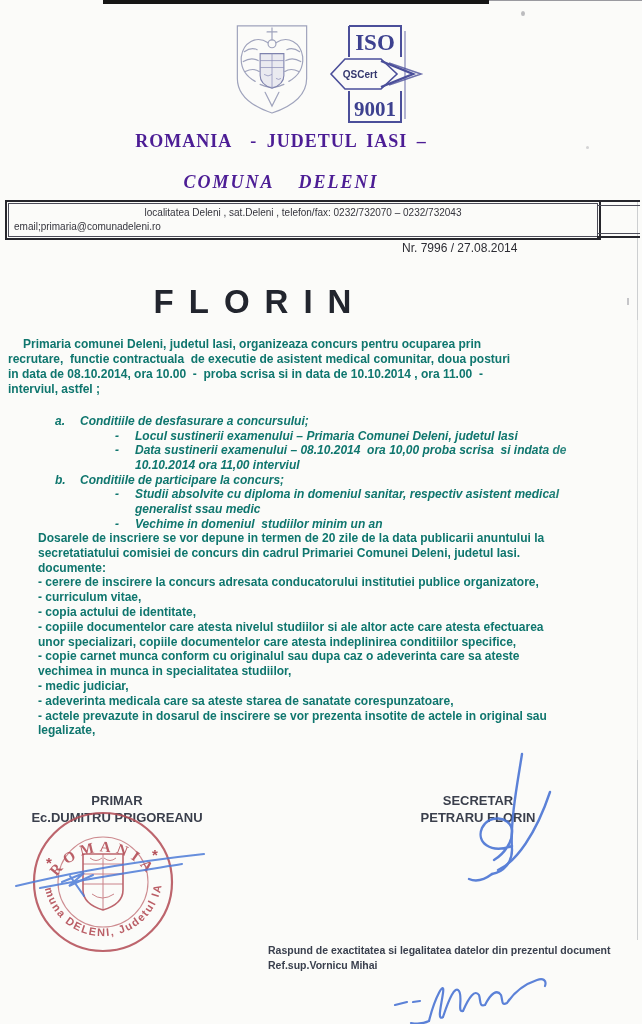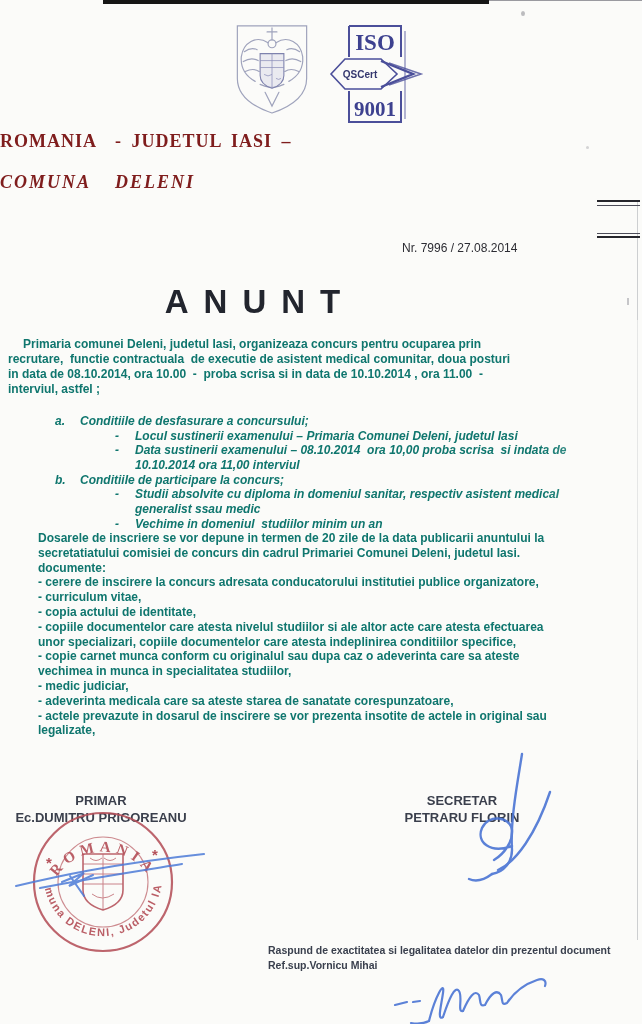--- a/index.html
+++ b/index.html
@@ -20,22 +20,22 @@
   .speck2 { left:627px; top:298px; width:2px; height:7px; background:rgba(100,100,112,.35); }
   .speck3 { left:586px; top:146px; width:3px; height:3px; background:rgba(120,120,130,.3); border-radius:50%; }
   .fade-right {
     left:540px; top:320px; width:102px; height:440px; pointer-events:none;
     background:linear-gradient(to right, rgba(251,251,249,0), rgba(251,251,249,.55));
   }
 
   
   .coat-svg { left:230px; top:21px; width:84px; height:97px; }
   .iso-svg  { left:327px; top:23px; width:100px; height:102px; }
-  .hdr-line { left:0; width:562px; 
-    font-family:"Liberation Serif", serif; font-weight:700; color:#7f1d1d; }
+  .hdr-line { left:0; width:562px; text-align:center;
+    font-family:"Liberation Serif", serif; font-weight:700; color:#4c1d95; }
   .hdr1 { top:131px; font-size:18px; letter-spacing:1px; word-spacing:4px; }
   .hdr2 { top:172px; font-size:18px; letter-spacing:2px; word-spacing:6px;font-style:italic; }
 
   
   .addr-box { left:5px; top:200px; width:592px; height:36px; border:2px solid #26262c; }
   .addr-inner { position:absolute; inset:1px; border:1px solid #4c4c58; }
   .addr-l1 { position:absolute; left:0; top:3px; width:100%; text-align:center;
     font-size:10px; color:#35353d; }
   .addr-l2 { position:absolute; left:5px; top:17px; font-size:10px; color:#35353d; }
   .addr-ext { left:597px; top:200px; width:43px; height:3px;
@@ -59,21 +59,21 @@
   .sections { left:55px; top:414px; width:560px; }
   .sections .line { height:14.7px; line-height:14.7px;font-style:italic; }
   .sec-label { display:inline-block; width:25px; }
   .dash-row { padding-left:60px; }
   .dash { display:inline-block; width:20px; }
   .cont-row { padding-left:80px; }
 
   .bodyblock { left:38px; top:531px; width:585px; }
 
   
-  .sig-col { text-align:center; font-size:13px; font-weight:700; color:#3a3f4c; line-height:17px; }
+  .sig-col { text-align:center; font-size:13px; font-weight:700; color:#3a3f4c; line-height:17px;margin-left:16px; }
   .sig-primar { left:12px; top:792px; width:178px; }
   .sig-secretar { left:378px; top:792px; width:168px; }
 
   .footer-note { left:268px; top:943px; font-size:10.5px; font-weight:700; color:#3a404e; }
   .footer-note div { height:14.5px; line-height:14.5px; }
 
   .stamp-svg { left:20px; top:806px; width:166px; height:148px; }
   .penstroke-svg { left:10px; top:842px; width:200px; height:60px; }
   .sig1-svg { left:452px; top:750px; width:110px; height:135px; }
   .sig2-svg { left:393px; top:975px; width:175px; height:49px; }
@@ -119,26 +119,32 @@
       <path d="M62,40 L94,51 L62,62" stroke-width="1.6" opacity="0.8"></path>
     </g>
     <text x="48" y="27" text-anchor="middle" font-family="Liberation Serif, serif" font-weight="700" font-size="23" fill="#3d418f">ISO</text>
     <text x="33" y="55" text-anchor="middle" font-family="Liberation Sans, sans-serif" font-weight="700" font-size="10" fill="#34376e">QSCert</text>
     <text x="48" y="93" text-anchor="middle" font-family="Liberation Serif, serif" font-weight="700" font-size="21" fill="#3d418f">9001</text>
   </svg>
 
   <div class="abs hdr-line hdr1 pre">ROMANIA  - JUDETUL IASI –</div>
   <div class="abs hdr-line hdr2 pre">COMUNA  DELENI</div>
 
+  <div class="abs addr-box">
+    <div class="addr-inner">
+      <div class="addr-l1 pre">localitatea Deleni , sat.Deleni , telefon/fax: 0232/732070 – 0232/732043</div>
+      <div class="addr-l2 pre">email;primaria@comunadeleni.ro</div>
+    </div>
+  </div>
   <div class="abs addr-ext"></div>
   <div class="abs addr-ext-b"></div>
 
   <div class="abs reg-no pre">Nr. 7996 / 27.08.2014</div>
 
-  <div class="abs doc-title">ANUNT</div>
+  <div class="abs doc-title">FLORIN</div>
 
   <div class="abs intro btxt">
     <div class="line pre indent1">Primaria comunei Deleni, judetul Iasi, organizeaza concurs pentru ocuparea prin</div>
     <div class="line pre">recrutare,  functie contractuala  de executie de asistent medical comunitar, doua posturi</div>
     <div class="line pre">in data de 08.10.2014, ora 10.00  -  proba scrisa si in data de 10.10.2014 , ora 11.00  -</div>
     <div class="line pre">interviul, astfel ;</div>
   </div>
 
   <div class="abs sections btxt">
     <div class="line pre"><span class="sec-label">a.</span><span>Conditiile de desfasurare a concursului;</span></div>

